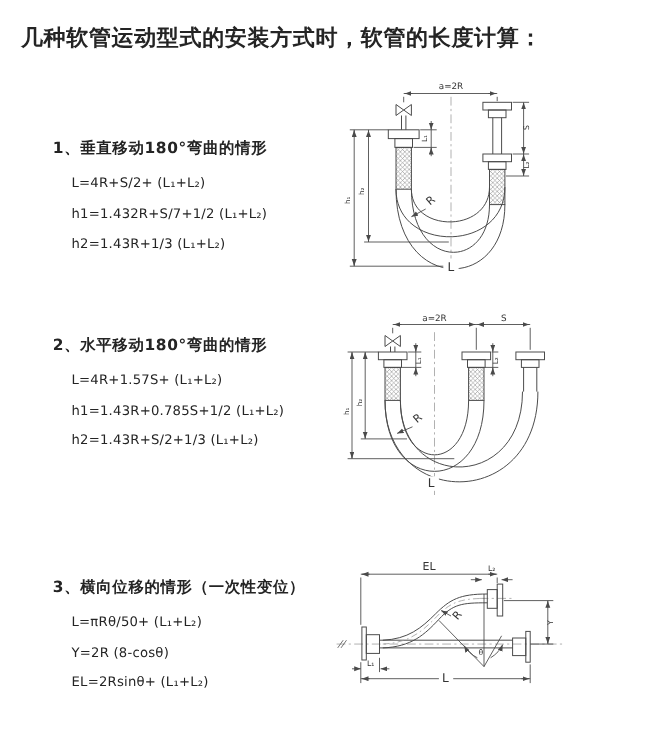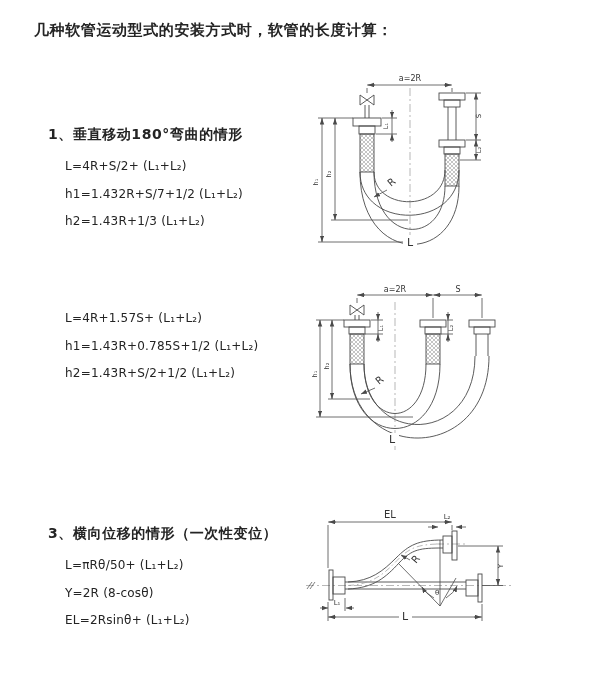--- a/index.html
+++ b/index.html
@@ -1,18 +1,18 @@
 <!DOCTYPE html>
 <html><head>
 <meta charset="utf-8">
 <style>
   html,body{margin:0;padding:0;background:#ffffff;}
   body{width:600px;height:675px;position:relative;overflow:hidden;
        font-family:"DejaVu Sans","Liberation Sans",sans-serif;color:#242424;}
-  .title{position:absolute;left:34px;top:21px;font-size:15px;font-weight:600;letter-spacing:.6px;}
+  .title{position:absolute;left:19px;top:21px;font-size:20px;font-weight:600;letter-spacing:.6px;}
   .sec{position:absolute;left:48px;}
   .sec-h{font-size:14px;font-weight:600;letter-spacing:.6px;margin:0 0 9px 0;}
   .f{font-size:12px;line-height:27.5px;padding-left:17px;letter-spacing:.2px;white-space:nowrap;}
   .dia{position:absolute;}
   svg text{fill:#333;font-size:7.5px;font-family:"DejaVu Sans","Liberation Sans",sans-serif;}
   svg .t65{font-size:6.5px}
   svg .t7{font-size:7px}
   svg .t8{font-size:8px}
   svg .t10{font-size:10px}
   svg .t11{font-size:11px}
@@ -97,23 +97,24 @@
   <text class="t7" x="173" y="46" text-anchor="middle" transform="rotate(-90 173 46)">S</text>
   <text class="t65" x="173" y="80" text-anchor="middle" transform="rotate(-90 173 80)">L₂</text>
   <text class="t65" x="10" y="112" text-anchor="middle" transform="rotate(-90 10 112)">h₁</text>
   <text class="t65" x="23" y="104" text-anchor="middle" transform="rotate(-90 23 104)">h₂</text>
   <text class="t10" x="83" y="117" transform="rotate(-40 83 117)">R</text>
   <rect x="95" y="165" width="14" height="13" fill="#fff"></rect>
   <text class="t11" x="102" y="176" text-anchor="middle">L</text>
 </svg>
 
 <div class="sec" style="top:305px">
+  <div class="sec-h">2、水平移动180°弯曲的情形</div>
   <div class="f">L=4R+1.57S+ (L₁+L₂)</div>
   <div class="f">h1=1.43R+0.785S+1/2 (L₁+L₂)</div>
-  <div class="f">h2=1.43R+S/2+1/2 (L₁+L₂)</div>
+  <div class="f">h2=1.43R+S/2+1/3 (L₁+L₂)</div>
 </div>
 
 <svg class="dia" style="left:308px;top:282px" width="277" height="180" viewBox="0 0 277 180">
   <defs>
     <marker id="ar2" markerWidth="8" markerHeight="6" refX="6" refY="2.25" orient="auto" markerUnits="userSpaceOnUse">
       <path d="M0,0 L6,2.25 L0,4.5 Z" fill="#4a4a4a"></path>
     </marker>
     <pattern id="br2" width="4" height="4" patternUnits="userSpaceOnUse">
       <path d="M0,0L4,4M4,0L0,4" stroke="#8a8a8a" stroke-width="0.5"></path>
     </pattern>

